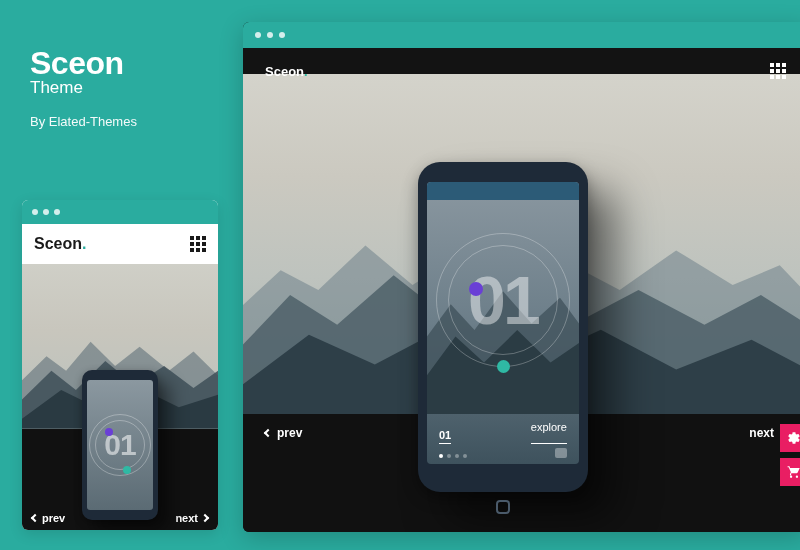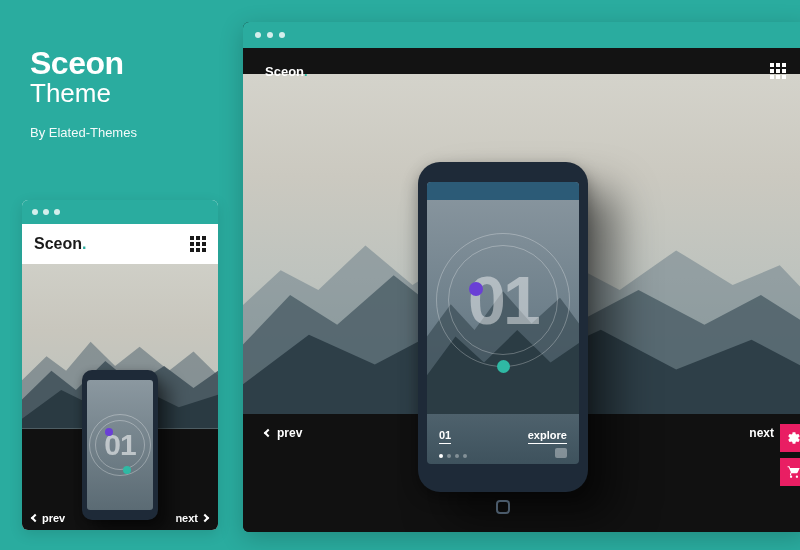--- a/index.html
+++ b/index.html
@@ -6,21 +6,21 @@
   body {
     font-family: -apple-system, BlinkMacSystemFont, "Segoe UI", Arial, sans-serif;
     background: #2aac9f;
     width: 800px; height: 550px;
     overflow: hidden;
     position: relative;
   }
   
   .title-block { position: absolute; left: 30px; top: 45px; color: #fff; }
   .title-block h1 { font-size: 32px; font-weight: 800; letter-spacing: -0.5px; }
-  .title-block h2 { font-size: 26px; font-weight: 300; margin-top: -4px; }
+  .title-block h2 { font-size: 17px; font-weight: 300; margin-top: -4px; }
   .title-block p { font-size: 13px; font-weight: 400; margin-top: 16px; opacity: 0.95; }
 
   
   .mobile-card {
     position: absolute; left: 22px; top: 200px;
     width: 196px; height: 330px;
     border-radius: 6px; overflow: hidden;
     background: #fff; box-shadow: 0 4px 14px rgba(0,0,0,0.12);
   }
   .mc-titlebar { height: 24px; background: #2aac9f; display:flex; align-items:center; padding-left:10px; gap:5px; }
@@ -109,21 +109,21 @@
     position:absolute; top:42%; left:50%; transform:translate(-50%,-50%);
     font-size:68px; font-weight:700; color:rgba(255,255,255,.45); letter-spacing:-3px;
   }
   .dc-phone .circ { position:absolute; top:42%; left:50%; transform:translate(-50%,-50%); border:1px solid rgba(255,255,255,.28); border-radius:50%; }
   .dc-phone .c1 { width:110px; height:110px; }
   .dc-phone .c2 { width:134px; height:134px; }
   .dc-phone .dotpurple { position:absolute; width:14px; height:14px; border-radius:50%; background:#6a3fd6; left:42px; top:100px; }
   .dc-phone .dotteal { position:absolute; width:13px; height:13px; border-radius:50%; background:#2fb9a4; left:70px; top:178px; }
   .dc-phone .bottom-row { position:absolute; bottom:20px; left:12px; right:12px; display:flex; justify-content:space-between; align-items:flex-end; }
   .dc-phone .slide-num { color:#fff; font-size:11px; font-weight:700; border-bottom:1px solid #fff; padding-bottom:2px;}
-  .dc-phone .explore { color:#fff; font-size:11px; font-weight:700; border-bottom:1px solid #fff; padding-bottom:2px; cursor:pointer;}
+  .dc-phone .explore { color:#fff; font-size:11px; font-weight:400; border-bottom:1px solid #fff; padding-bottom:10px; cursor:pointer;}
   .dc-phone .pager { position:absolute; bottom:6px; left:12px; display:flex; gap:4px; }
   .dc-phone .pager span { width:4px; height:4px; border-radius:50%; background:rgba(255,255,255,.35); }
   .dc-phone .pager span.active { background:#fff; }
   .dc-phone .cam { position:absolute; bottom:6px; right:12px; width:12px; height:10px; background:rgba(255,255,255,.35); border-radius:2px; }
   .dc-phone .homebtn { position:absolute; bottom:-22px; left:50%; transform:translateX(-50%); width:14px; height:14px; border:2px solid #4a5a6a; border-radius:4px; }
 
   
   .fab-stack { position:absolute; right:0; bottom:46px; display:flex; flex-direction:column; gap:6px; z-index:10; }
   .fab { width:28px; height:28px; background:#e91e63; display:flex; align-items:center; justify-content:center; cursor:pointer; }
   .fab svg { width:14px; height:14px; fill:#fff; }

